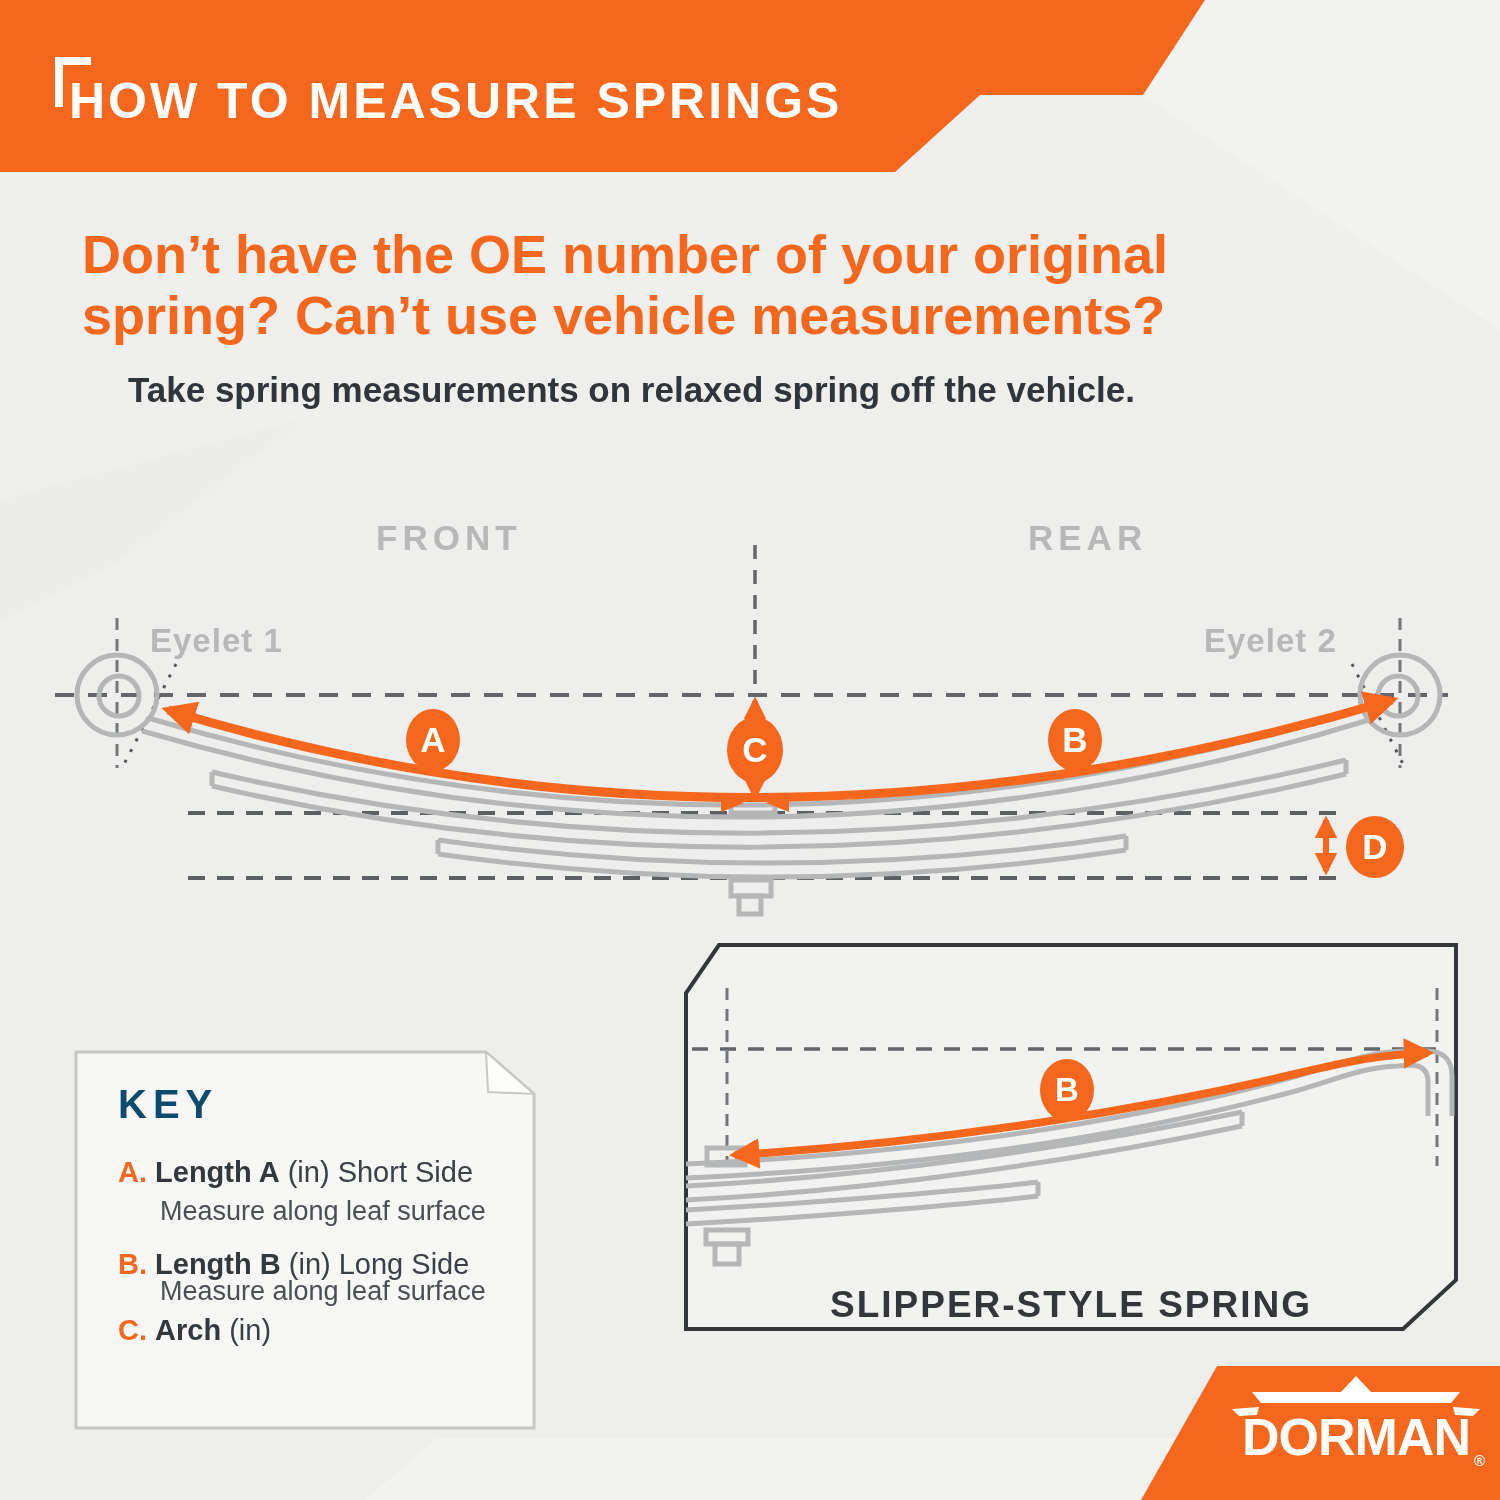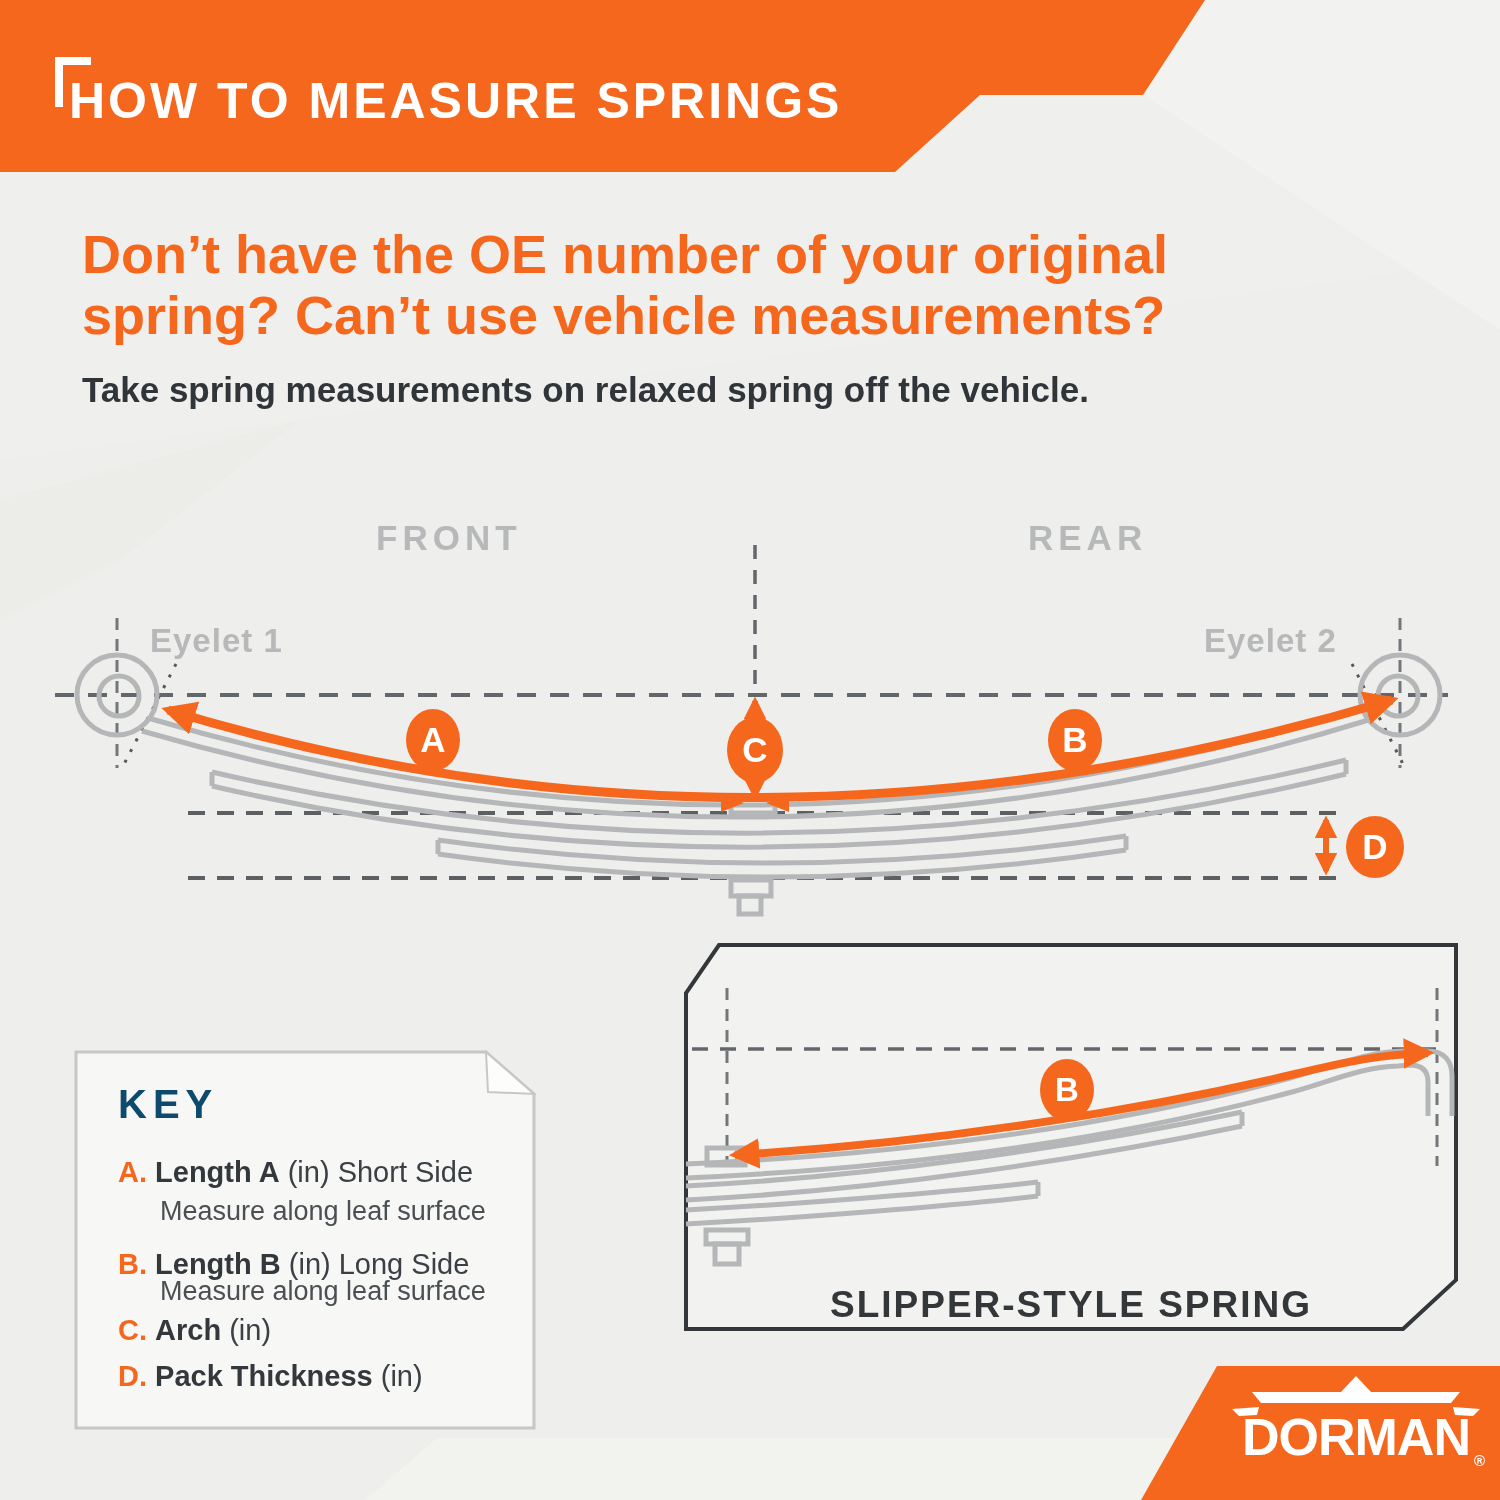--- a/index.html
+++ b/index.html
@@ -29,21 +29,21 @@
   
   .headline{
     position:absolute;left:82px;top:224px;z-index:3;
     font-size:54px;line-height:61px;font-weight:bold;color:#f6671e;
     white-space:nowrap;
   }
   .bodytext{
     position:absolute;left:82px;top:364px;z-index:3;
     font-size:35px;line-height:51px;color:#3a4045;white-space:nowrap;
   }
-  .bodytext .bold{font-weight:bold;color:#30353a;}
+  .bodytext .bold{font-weight:bold;color:#30353a;margin-left:46px;}
   
   .diag-label{
     position:absolute;z-index:3;color:#b6b8b9;font-weight:bold;white-space:nowrap;
   }
   .lbl-front{left:376px;top:518px;font-size:35px;letter-spacing:5px;}
   .lbl-rear{left:1028px;top:518px;font-size:35px;letter-spacing:5px;}
   .lbl-eyelet1{left:150px;top:622px;font-size:33px;letter-spacing:1px;}
   .lbl-eyelet2{left:1204px;top:622px;font-size:33px;letter-spacing:1px;}
   
   .badge{
@@ -219,20 +219,16 @@
     <span class="letter">B.</span>
     <span class="term">Length B</span><span> (in) Long Side</span>
   </div>
   <div class="key-note kn-b">Measure along leaf surface</div>
 
   <div class="key-item ki-c">
     <span class="letter">C.</span>
     <span class="term">Arch</span><span> (in)</span>
   </div>
 
-  <div class="key-item ki-d">
-    <span class="letter">D.</span>
-    <span class="term">Pack Thickness</span><span> (in)</span>
-  </div>
 
   <div class="slipper-caption">SLIPPER-STYLE SPRING</div>
 
 </div>
 
 </body></html>

